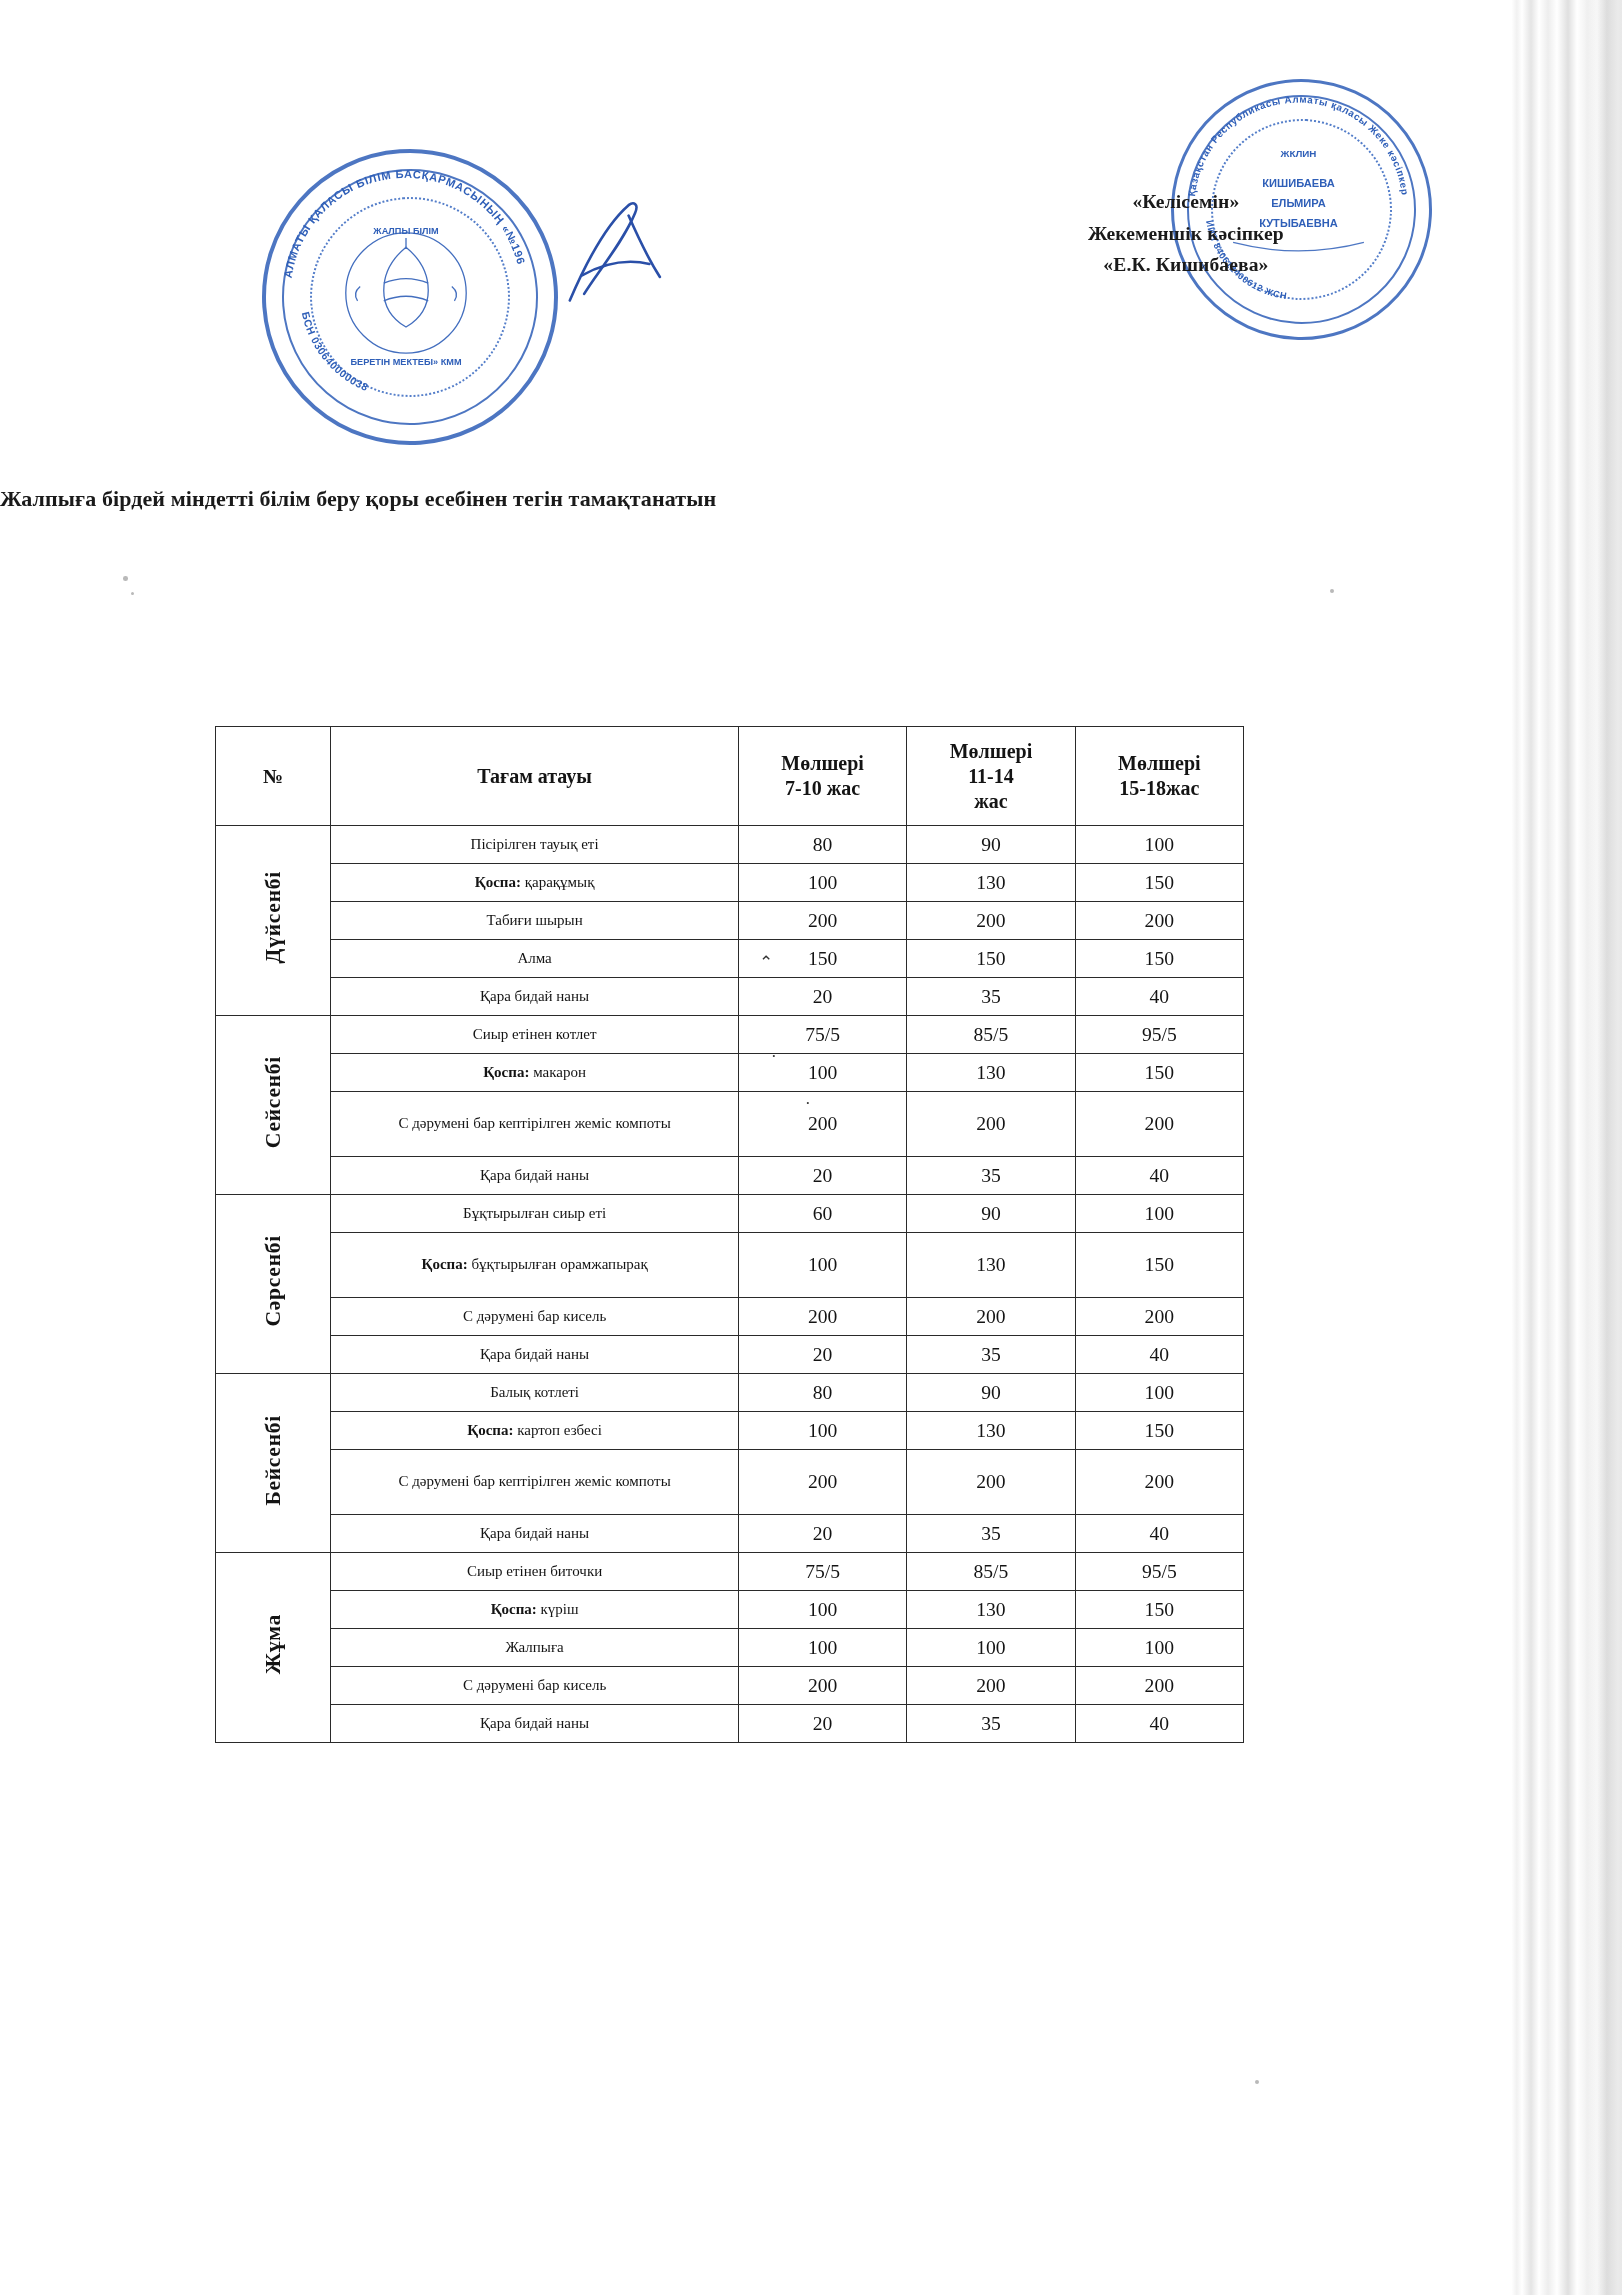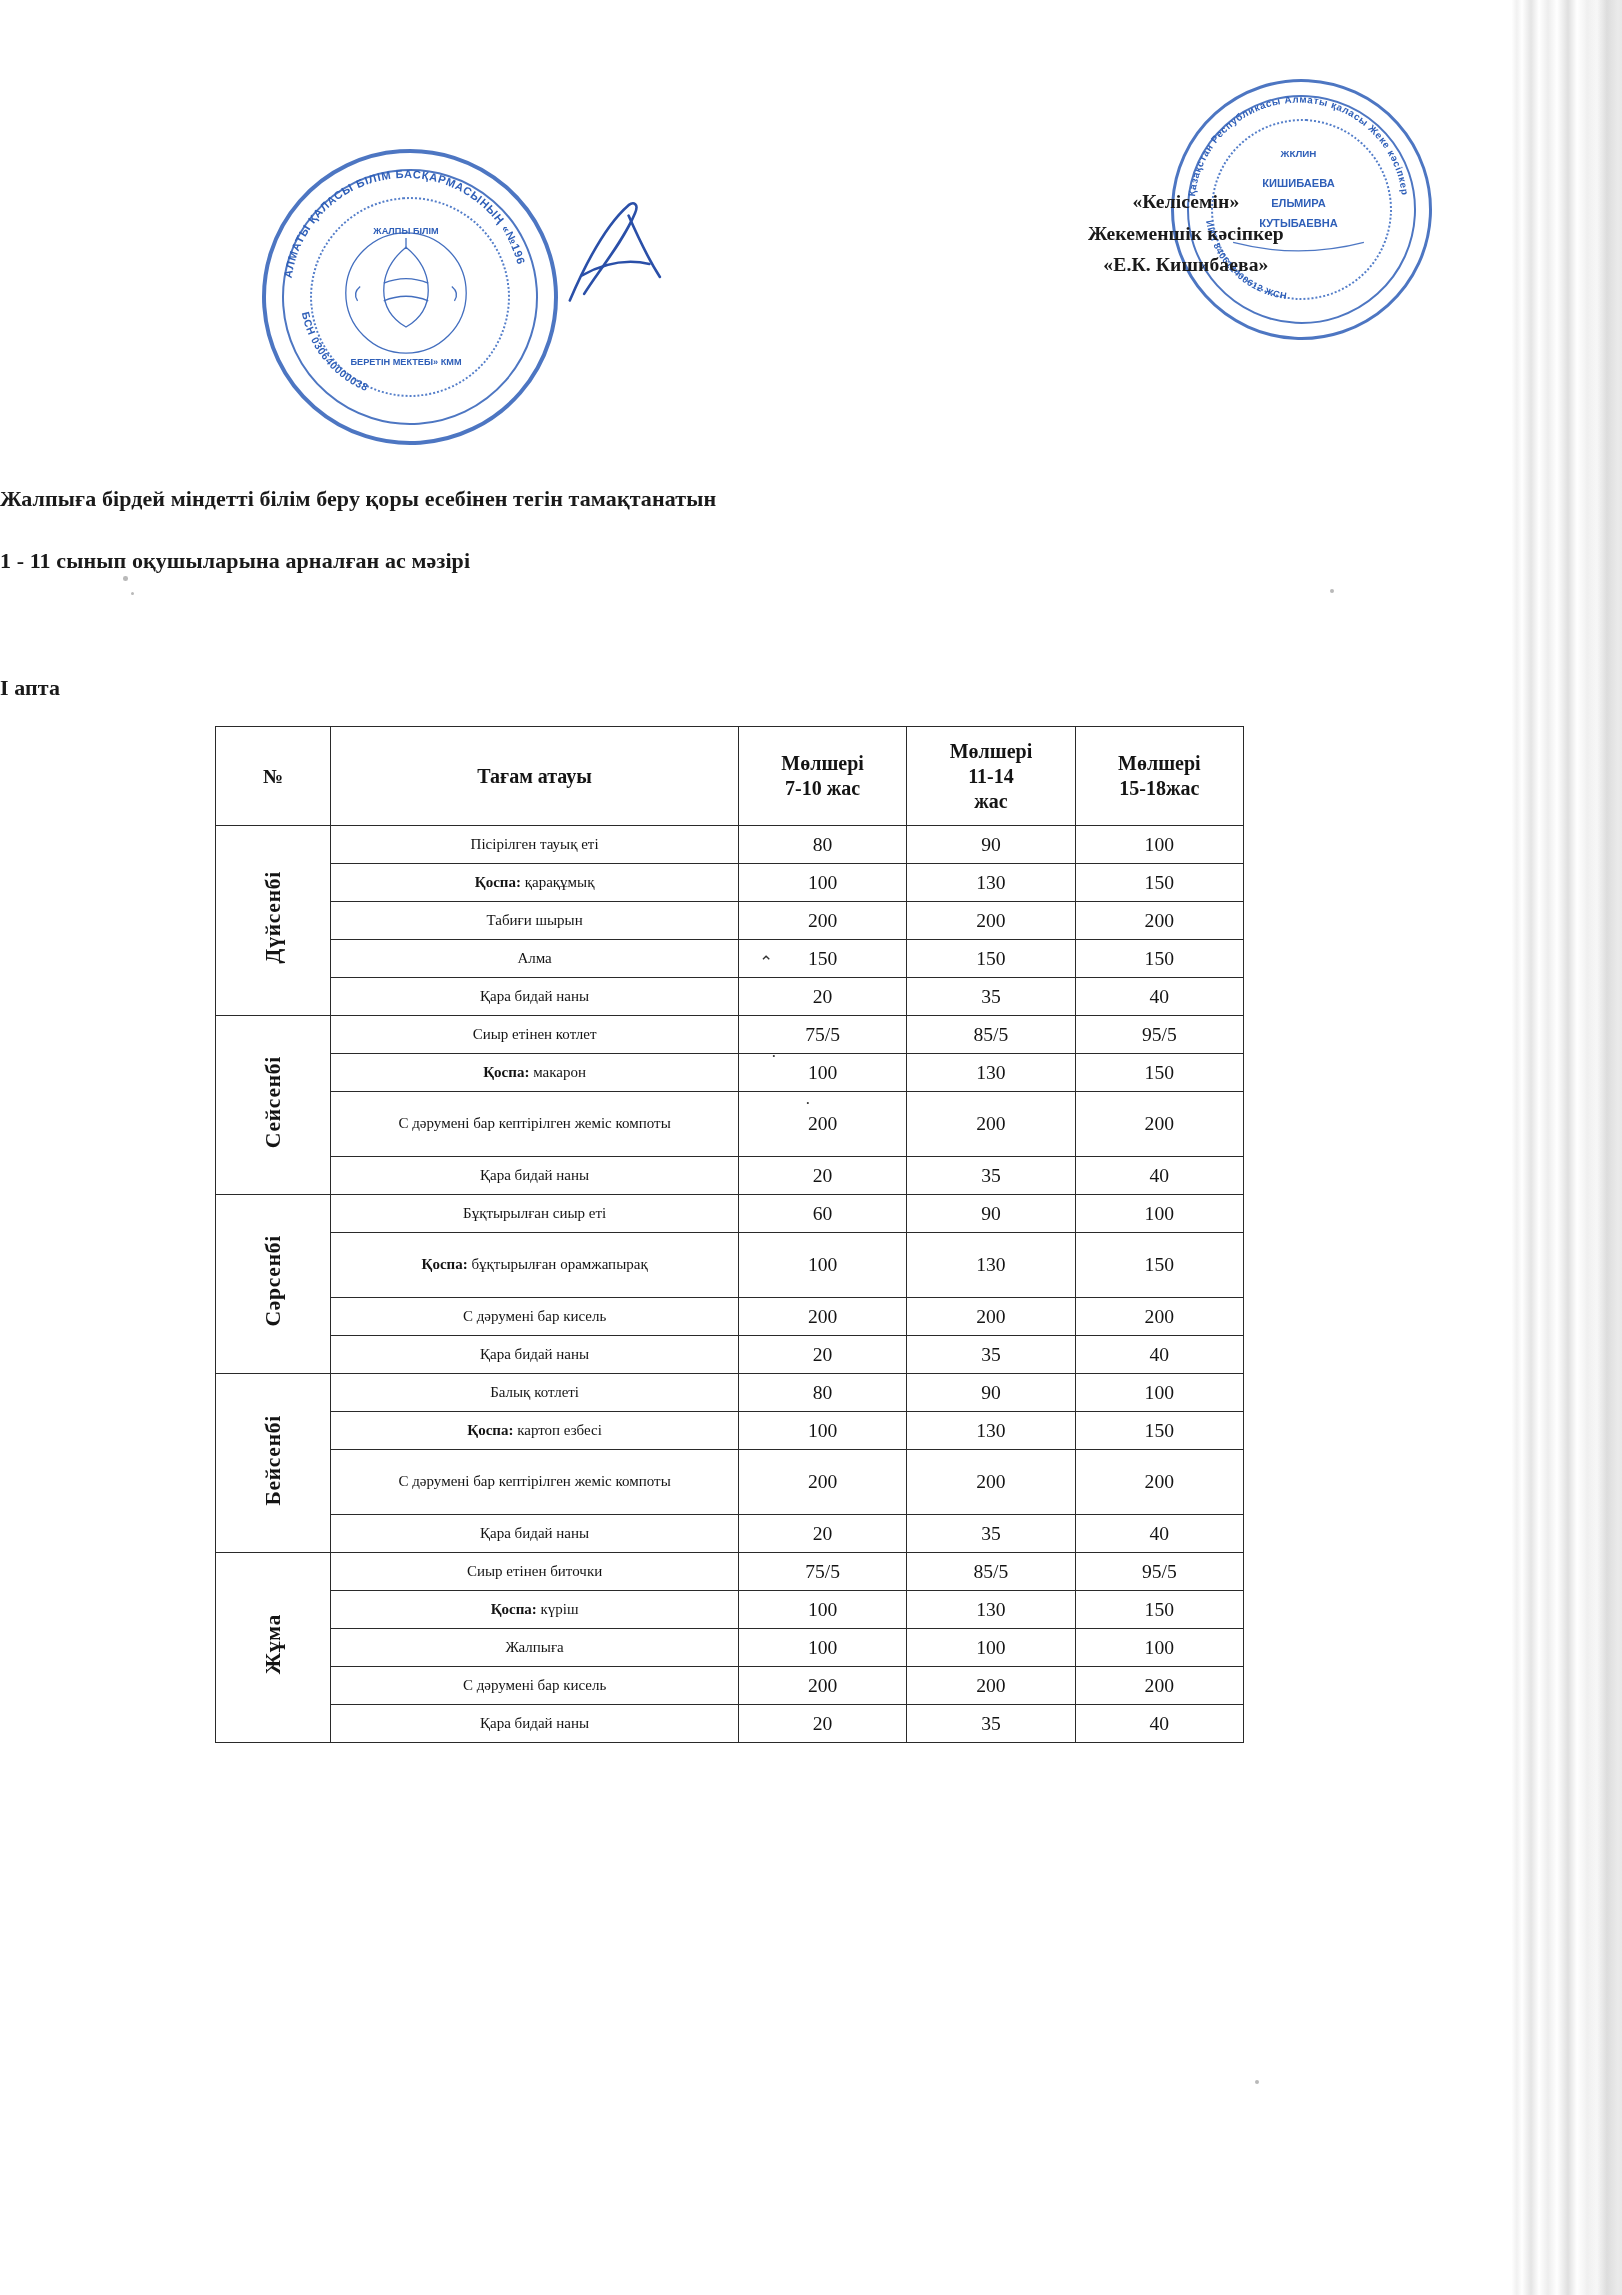--- a/index.html
+++ b/index.html
@@ -299,22 +299,20 @@
     </g>
   </svg>
 
   <div class="agree-block">
     <div class="line-c">«Келісемін»</div>
     <div>Жекеменшік кәсіпкер</div>
     <div class="line-c">«Е.К. Кишибаева»</div>
   </div>
 
   <div class="doc-title t1">Жалпыға бірдей міндетті білім беру қоры  есебінен тегін тамақтанатын</div>
-  <div class="doc-title t2">1 - 11 сынып оқушыларына арналған ас мәзірі</div>
-  <div class="doc-title t4">I апта</div>
 
   <table class="menu">
     <thead>
       <tr>
         <th class="col-num">№</th>
         <th class="col-name">Тағам атауы</th>
         <th class="col-amt">
           <div>Мөлшері</div>
           <div>7-10 жас</div>
         </th>

